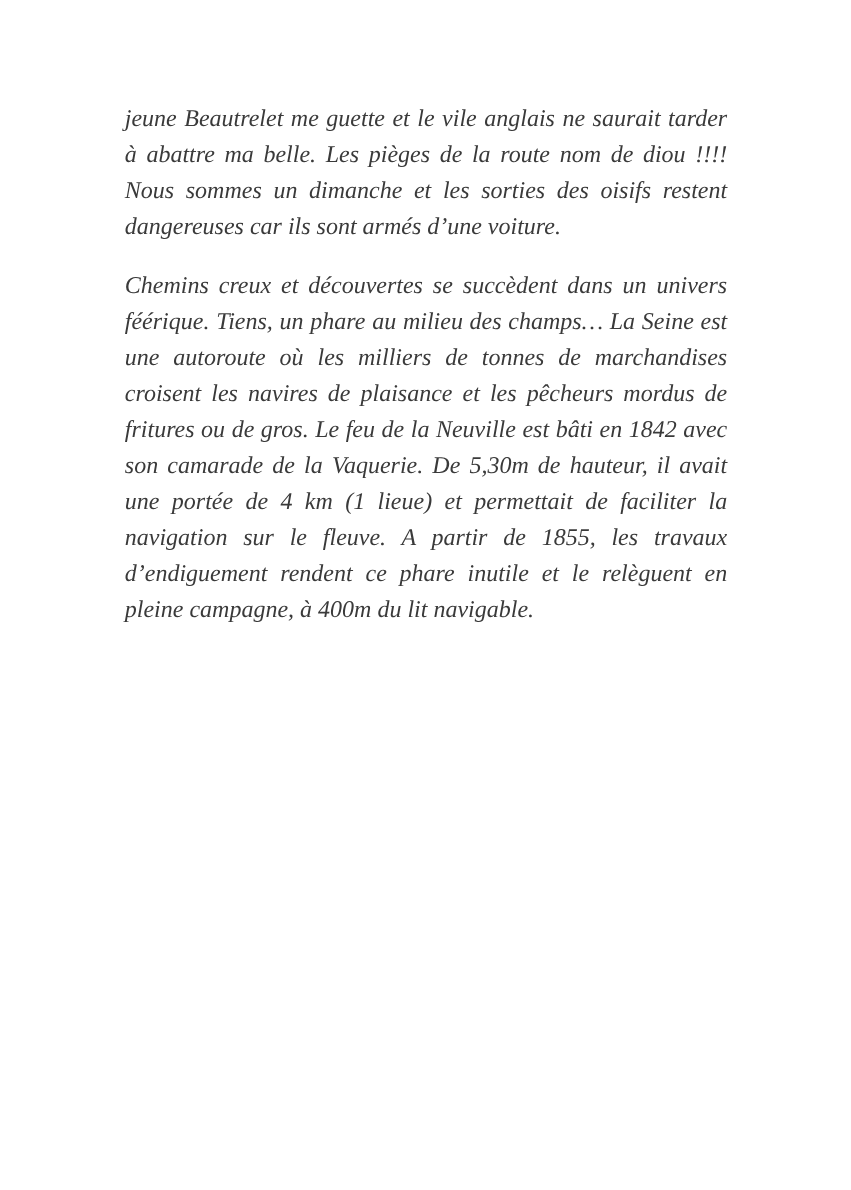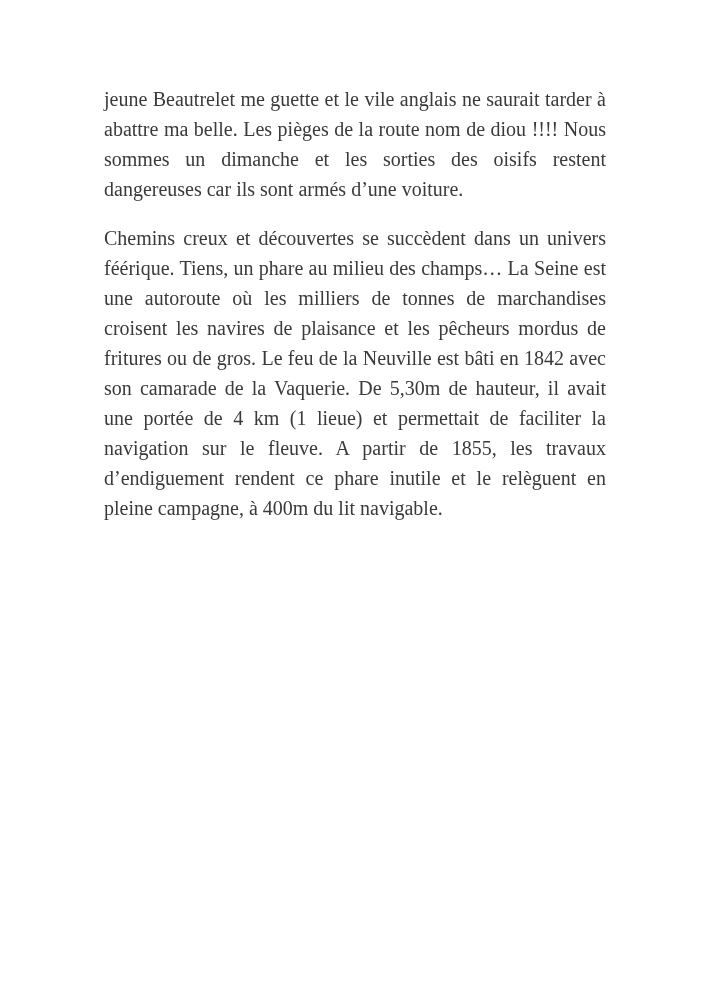--- a/index.html
+++ b/index.html
@@ -1,15 +1,15 @@
 <!DOCTYPE html>
 <html><head>
 <meta charset="utf-8">
 <style>
-  * { margin: 0; padding: 0; box-sizing: border-box; }
+  * { margin: 0; padding: 0; box-sizing: border-box; font-style: italic; }
 
   html, body {
     width: 709px;
     height: 992px;
     background: #ffffff;
     font-family: "Liberation Serif", "DejaVu Serif", serif;
     overflow: hidden;
   }
 
   .page {

